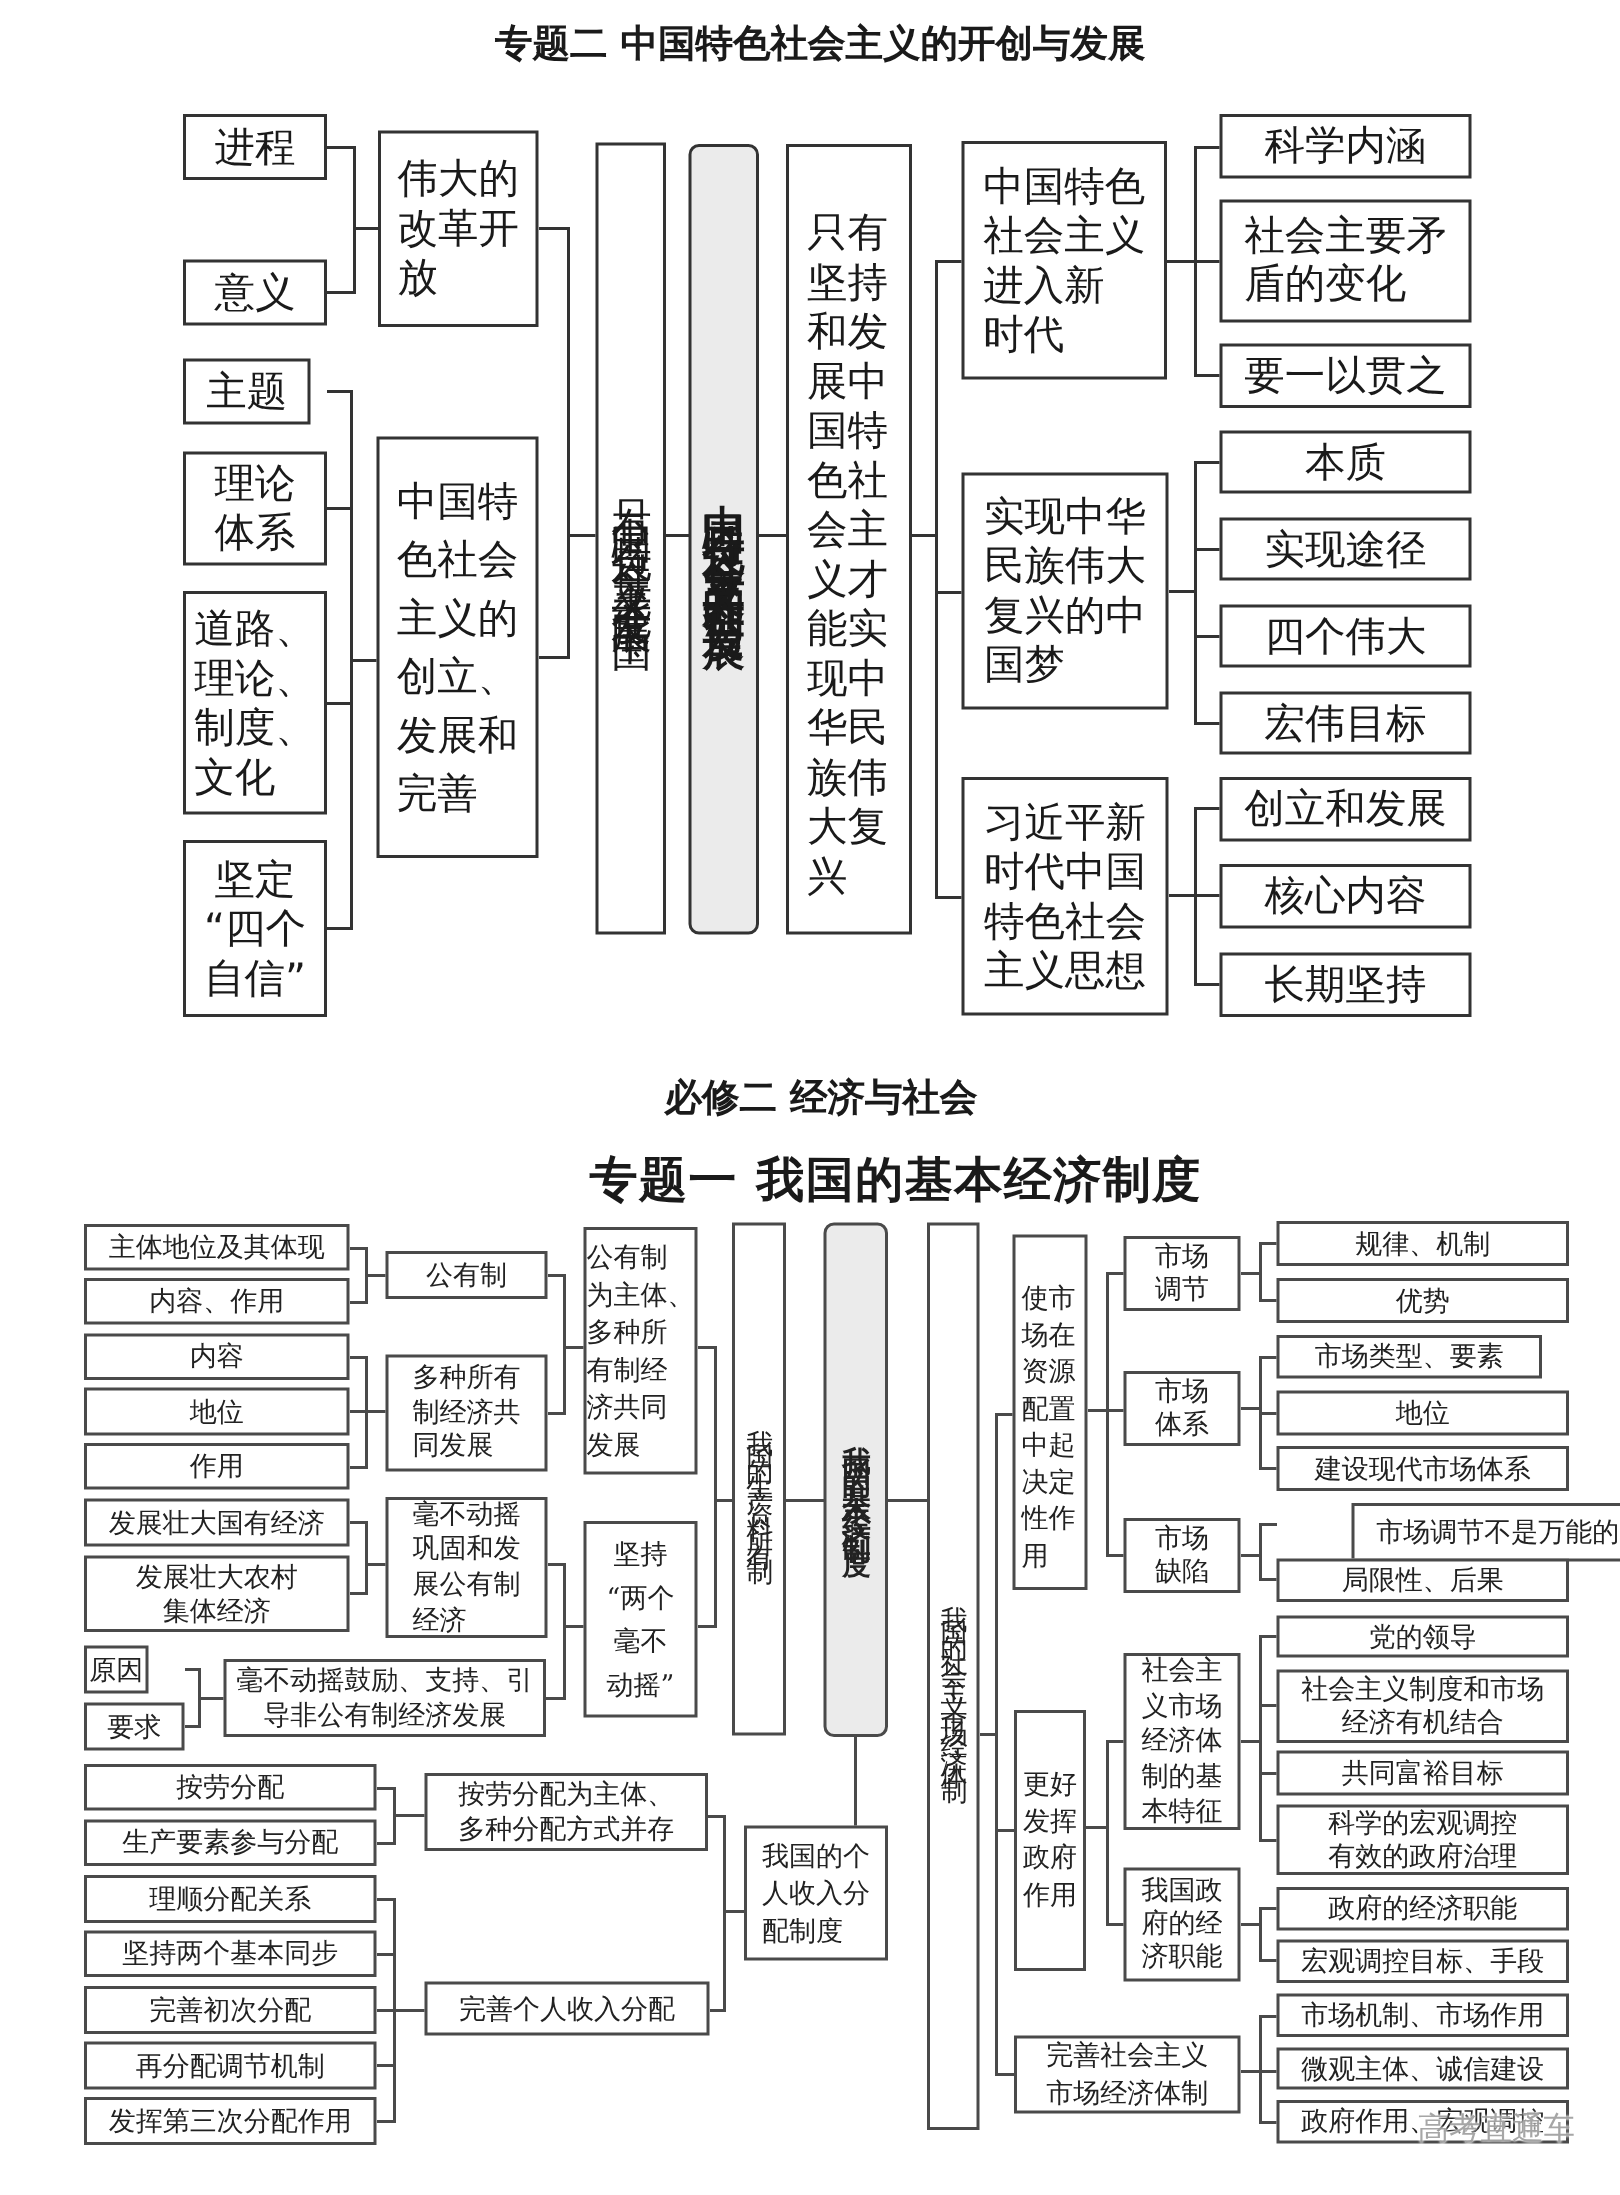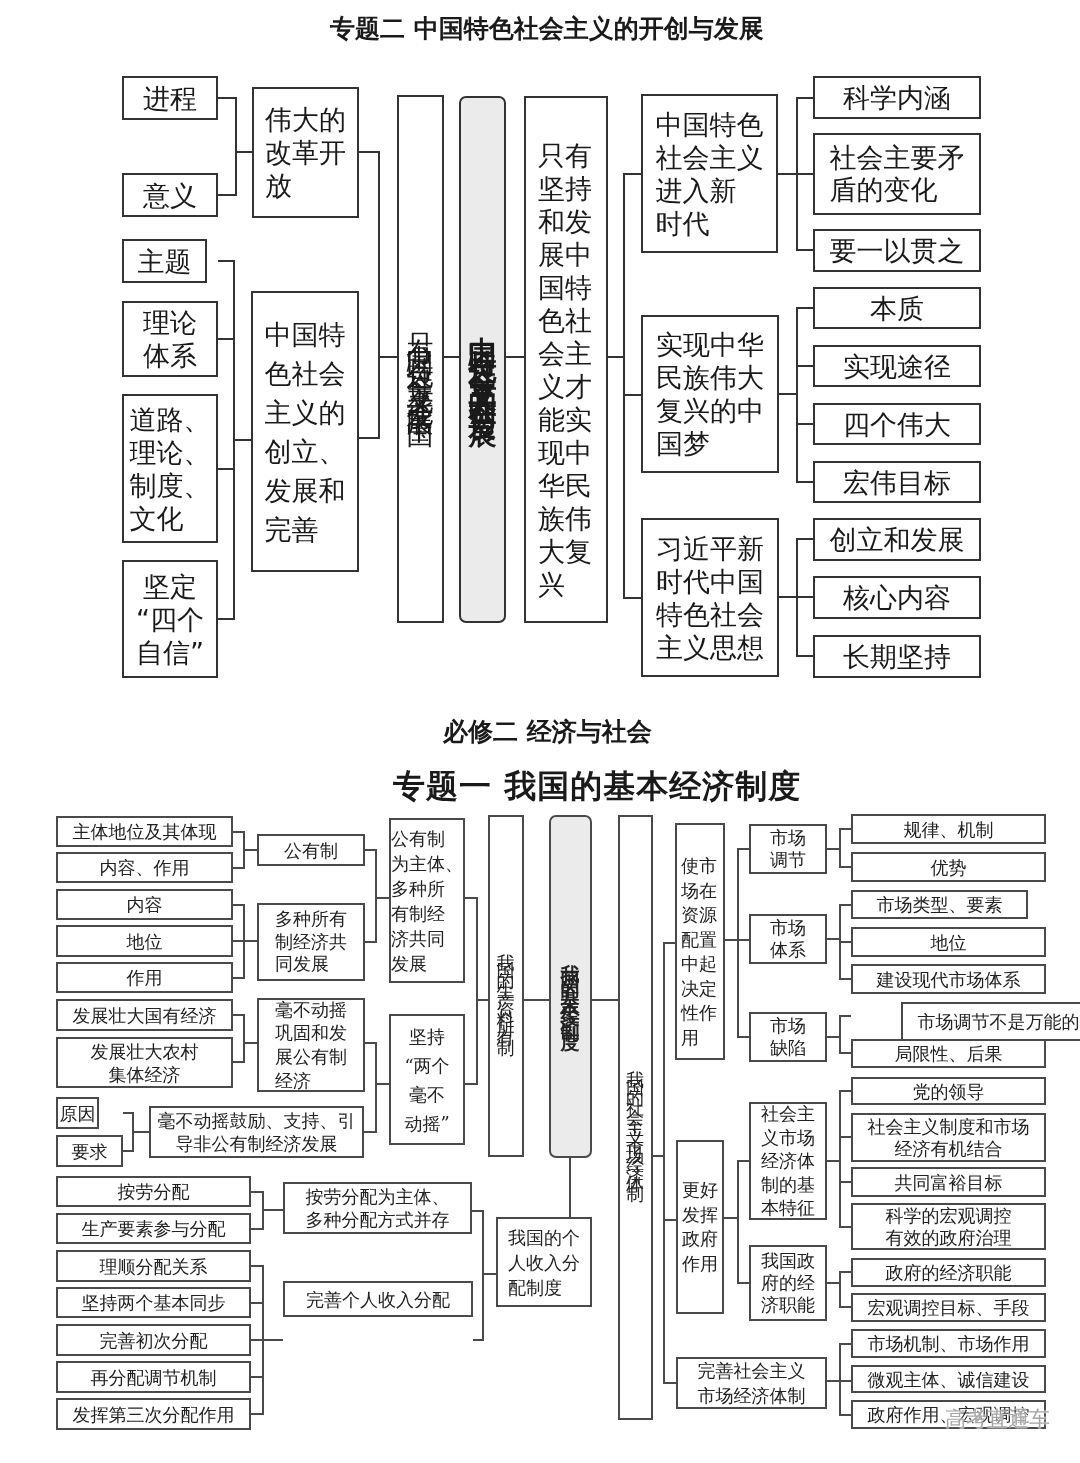--- a/index.html
+++ b/index.html
@@ -237,21 +237,21 @@
 经济</span>
   </div>
 <div class="box s2 c" style="left:149px;top:1106px;width:215px;height:52px;line-height:23px">
     <span class="t">毫不动摇鼓励、支持、引
 导非公有制经济发展</span>
   </div>
 <div class="box s2" style="left:283px;top:1182px;width:189px;height:52px;line-height:23px">
     <span class="t">按劳分配为主体、
 多种分配方式并存</span>
   </div>
-<div class="box s2" style="left:283px;top:1281px;width:190px;height:36px">
+<div class="box s2" style="left:283px;top:1321px;width:190px;height:36px">
     <span class="t">完善个人收入分配</span>
   </div>
 
 <div class="box s2" style="left:389px;top:818px;width:76px;height:165px;line-height:25px">
     <span class="t">公有制
 为主体、
 多种所
 有制经
 济共同
 发展</span>

